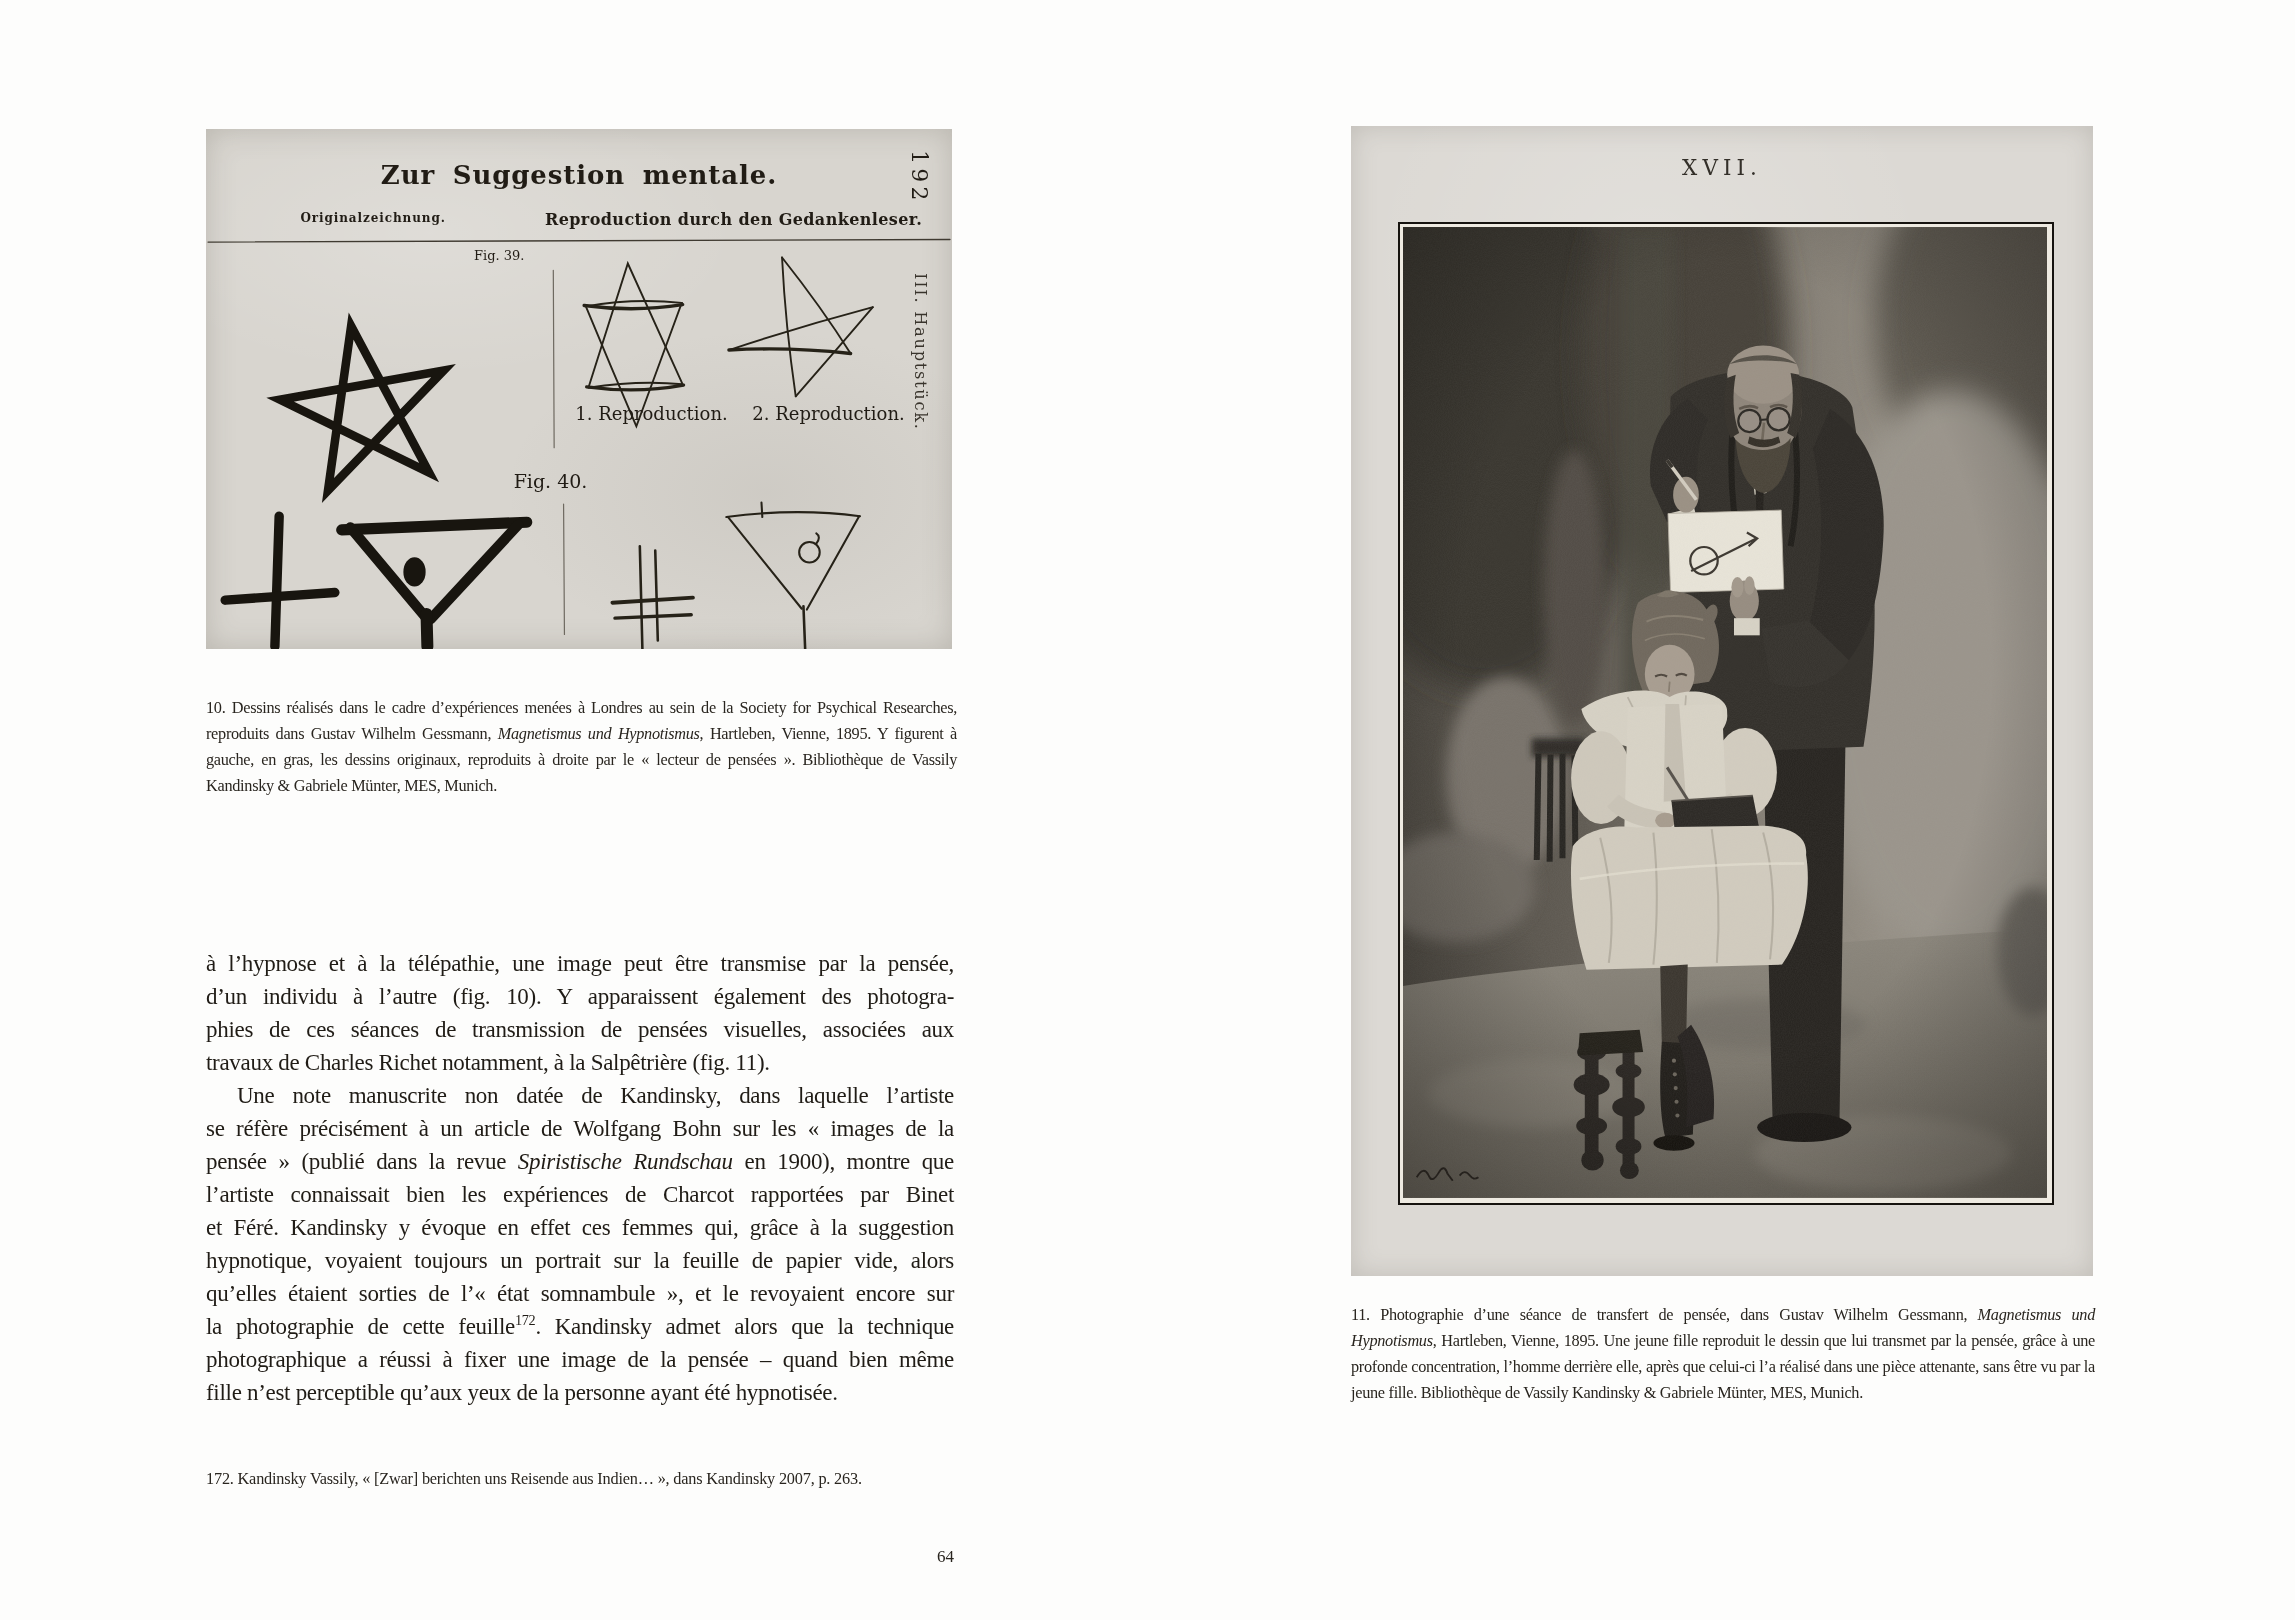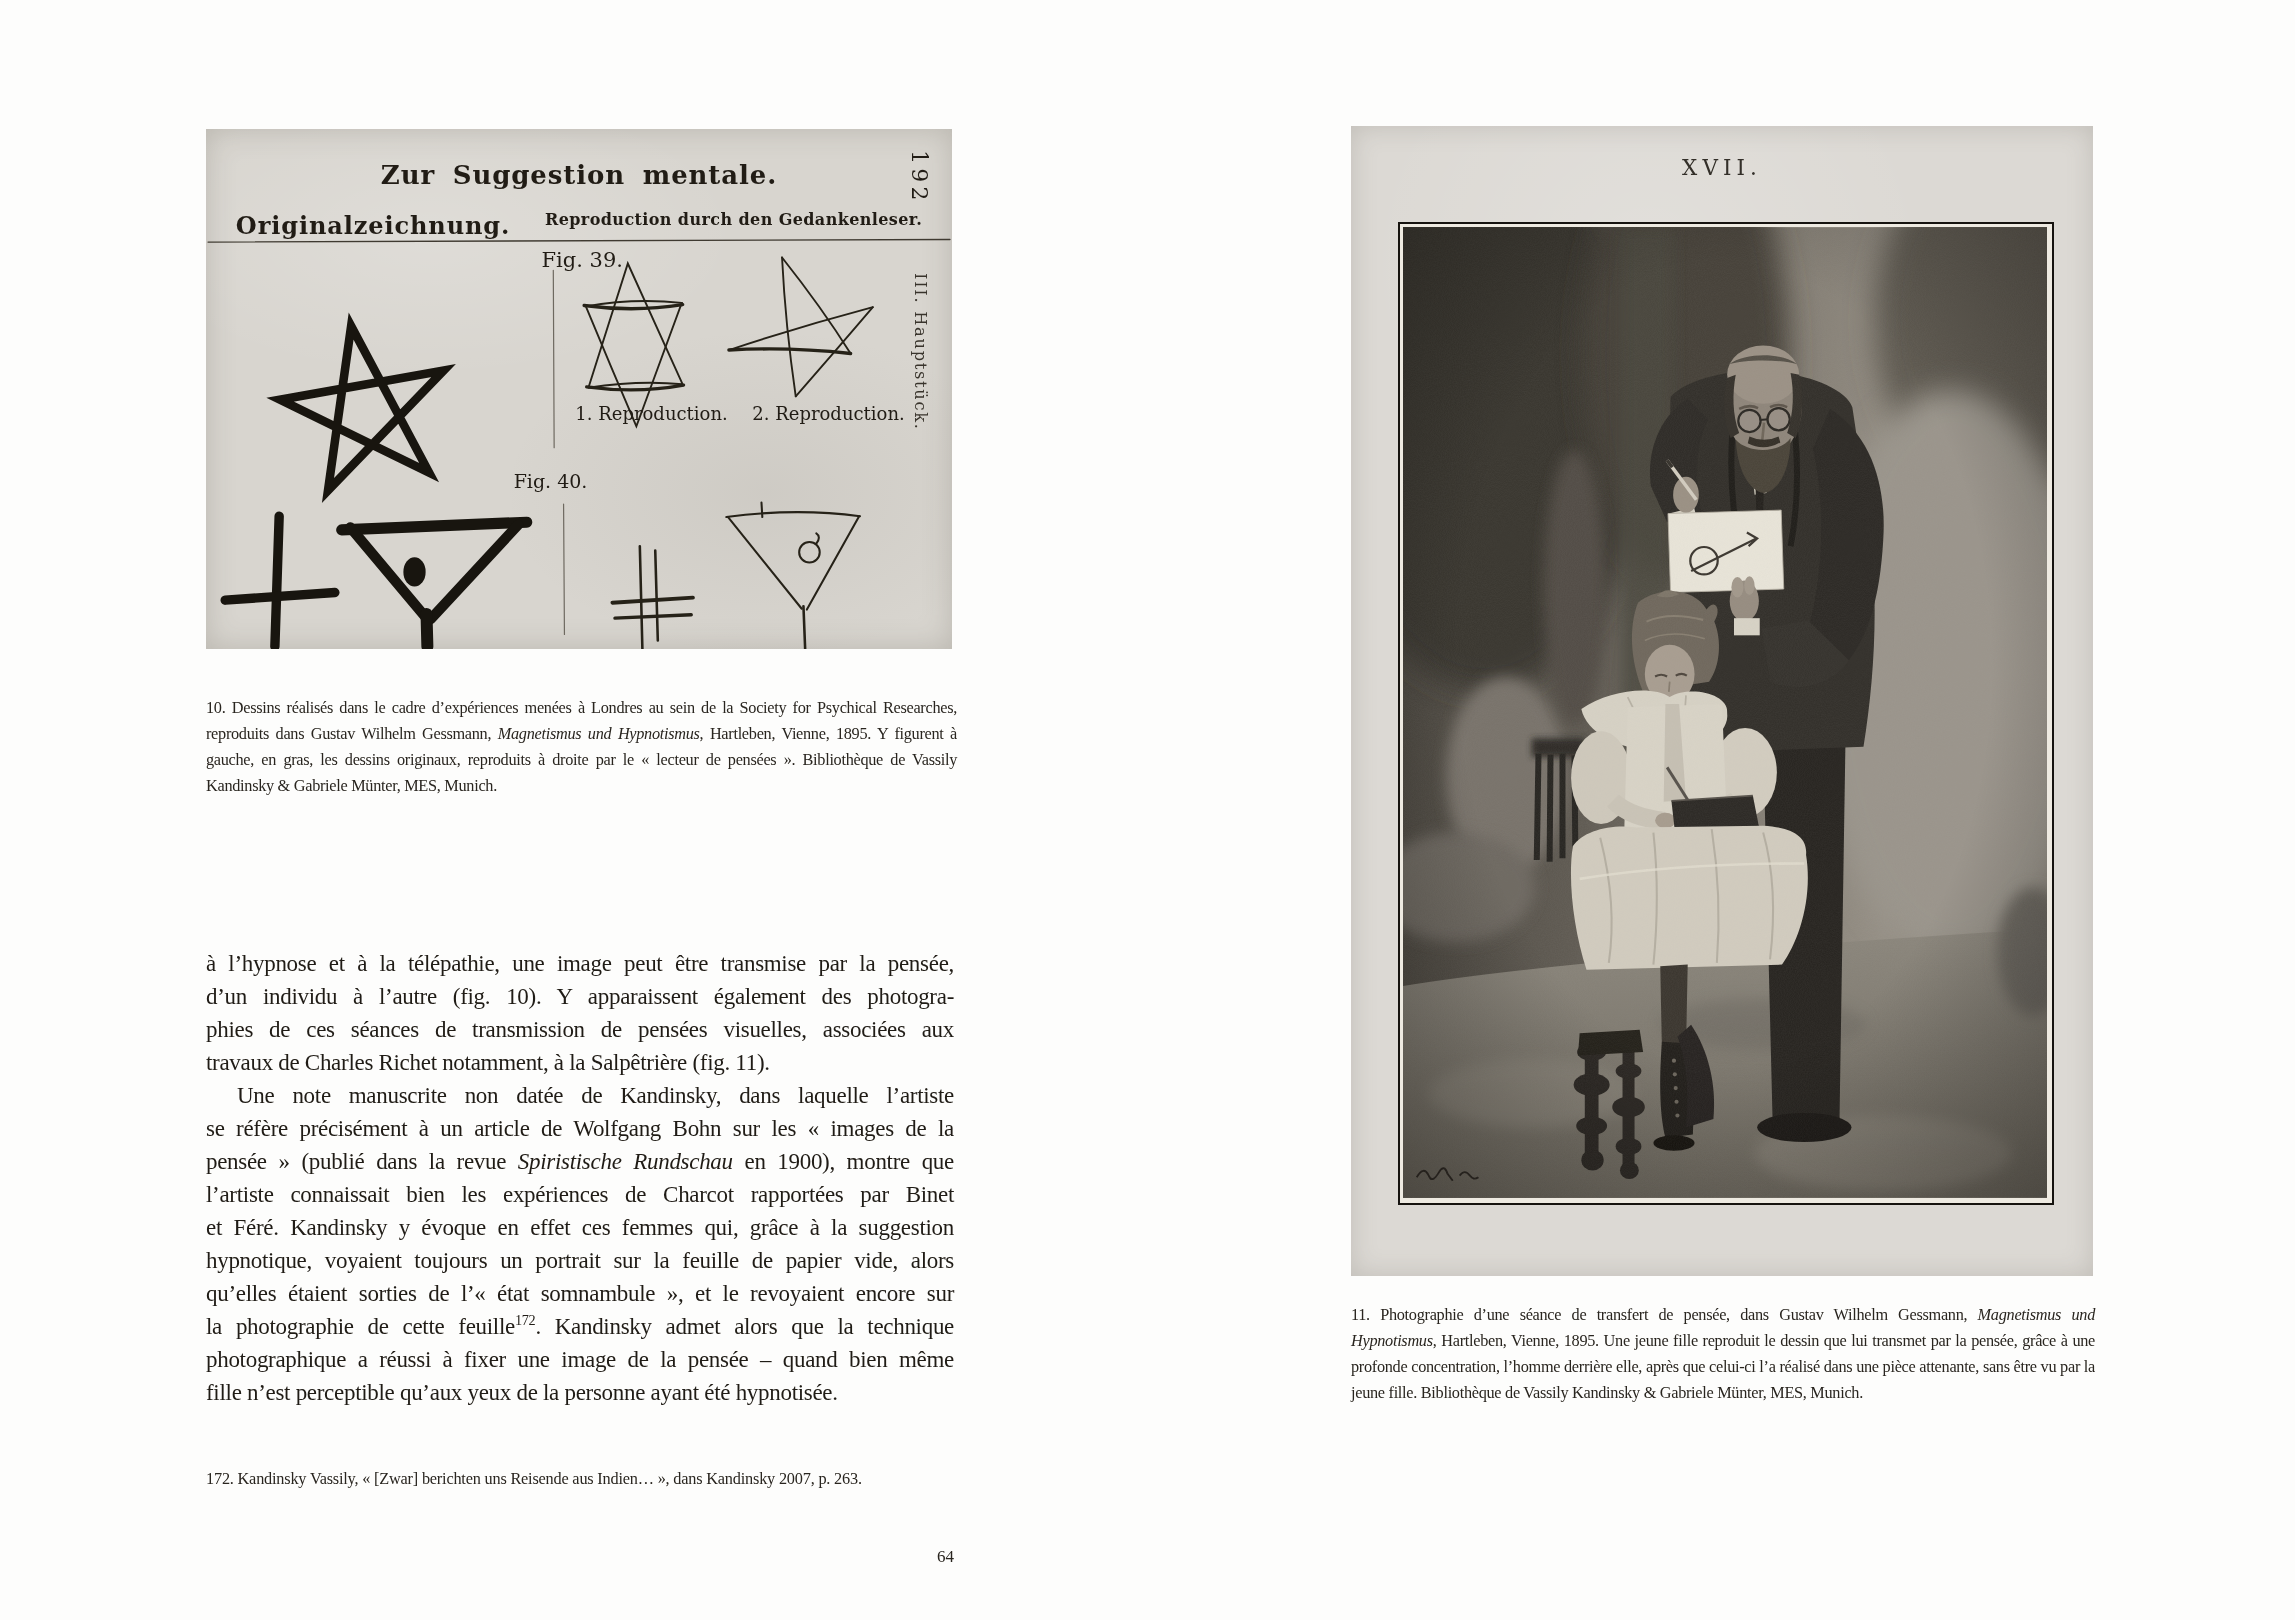--- a/index.html
+++ b/index.html
@@ -13,23 +13,23 @@
     left:206px;top:129px;width:746px;height:520px;
     background:
       radial-gradient(ellipse 60% 40% at 30% 20%, rgba(255,255,255,.18), rgba(255,255,255,0) 70%),
       radial-gradient(ellipse 50% 45% at 75% 70%, rgba(120,115,105,.10), rgba(0,0,0,0) 70%),
       #d8d5cf;
     box-shadow:inset 0 0 29px rgba(95,90,80,.25);
     font-family:"DejaVu Serif","Liberation Serif",serif;color:#211c15;
   }
   .fig-scan svg{position:absolute;left:0;top:0;}
   .fig-title{left:0;top:31px;width:100%;text-align:center;font-size:26px;font-weight:bold;word-spacing:7.7px;letter-spacing:0.9px;}
-  .fig-colhead-left{left:8.6px;top:82px;width:317px;text-align:center;font-size:24px;font-weight:bold;letter-spacing:0.9px;}
+  .fig-colhead-left{left:8.6px;top:82px;width:317px;text-align:center;font-size:12px;font-weight:bold;letter-spacing:0.9px;}
   .fig-colhead-right{left:339px;top:81px;width:386px;text-align:left;font-size:16px;font-weight:bold;letter-spacing:0.4px;}
-  .fig-39{left:280px;top:119px;width:137px;text-align:right;font-size:21px;}
+  .fig-39{left:268px;top:119px;width:137px;text-align:left;font-size:13px;}
   .fig-40{left:276px;top:341px;width:137px;text-align:center;font-size:19px;}
   .fig-repro1{left:360px;top:274px;width:171px;text-align:center;font-size:18px;}
   .fig-repro2{left:537px;top:274px;width:171px;text-align:center;font-size:18px;}
   .fig-margin-num{left:701px;top:20.6px;writing-mode:vertical-rl;font-size:22px;letter-spacing:4.3px;}
   .fig-margin-chap{left:705px;top:144px;writing-mode:vertical-rl;font-size:16.3px;letter-spacing:1.7px;color:#38332b;}
   
   .caption{font-size:16.3px;line-height:26px;letter-spacing:-0.3px;color:#29251f;text-align:justify;}
   .caption-left{left:206px;top:695px;width:751px;}
   .caption-right{left:1351px;top:1302px;width:744px;}
   .body-block{left:206px;top:947px;width:748px;font-size:23px;line-height:33px;letter-spacing:-0.3px;color:#201c16;}

